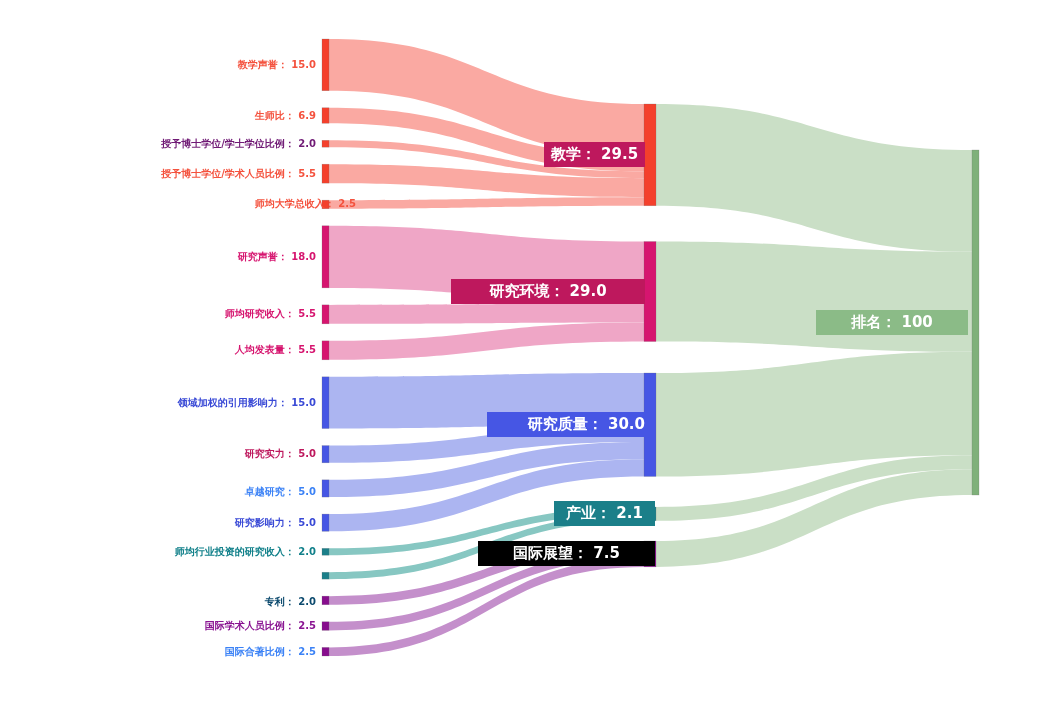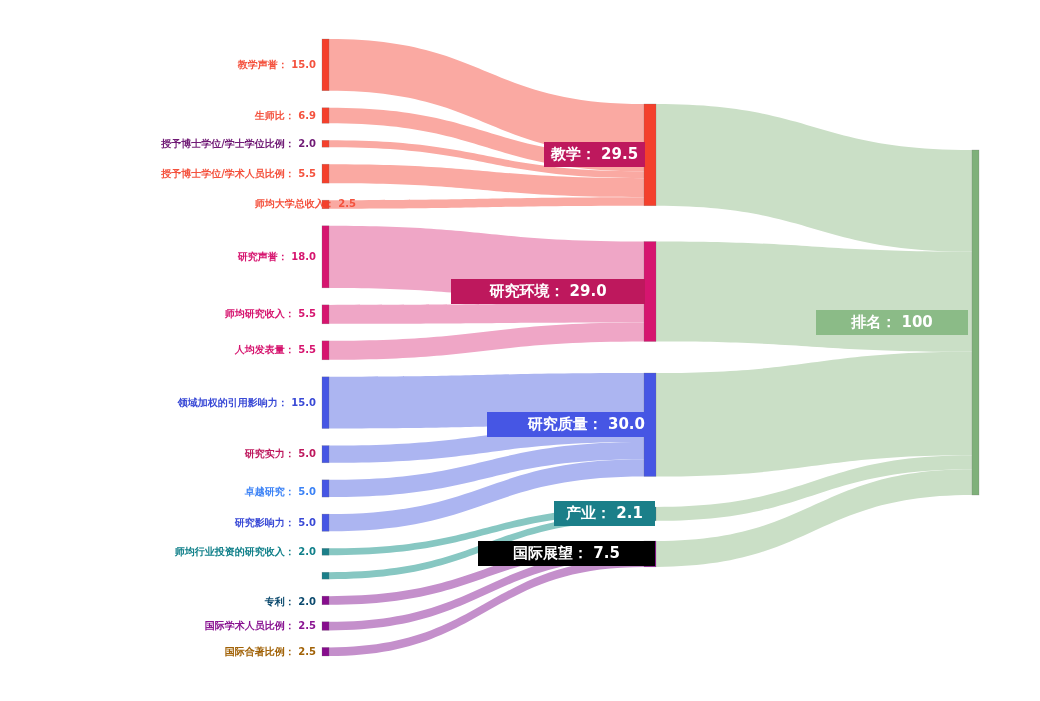--- a/index.html
+++ b/index.html
@@ -72,21 +72,21 @@
       <div class="lbl-left" style="top: 245.825px; color: rgb(214, 21, 111);">研究声誉：  18.0</div>
       <div class="lbl-left" style="top: 303.363px; color: rgb(214, 21, 111);">师均研究收入：  5.5</div>
       <div class="lbl-left" style="top: 339.337px; color: rgb(214, 21, 111);">人均发表量：  5.5</div>
       <div class="lbl-left" style="top: 391.7px; color: rgb(58, 74, 214);">领域加权的引用影响力：  15.0</div>
       <div class="lbl-left" style="top: 443.2px; color: #be185d;">研究实力：  5.0</div>
       <div class="lbl-left" style="top: 481px; color: #3b82f6;">卓越研究：  5.0</div>
       <div class="lbl-left" style="top: 511.7px; color: rgb(58, 74, 214);">研究影响力：  5.0</div>
       <div class="lbl-left" style="top: 540.775px; color: rgb(17, 128, 138);">师均行业投资的研究收入：  2.0</div>
       <div class="lbl-left" style="top: 564.675px; color: #0c4a6e; margin-top: 26px;">专利：  2.0</div>
       <div class="lbl-left" style="top: 615.062px; color: rgb(138, 21, 146);">国际学术人员比例：  2.5</div>
-      <div class="lbl-left" style="top: 640.688px; color: #a16207;">国际合著比例：  2.5</div>
+      <div class="lbl-left" style="top: 640.688px; color: #3b82f6;">国际合著比例：  2.5</div>
       <div class="lbl-box" style="left: 544px; width: 101px; top: 142.387px; background: #be185d;">教学：  29.5</div>
       <div class="lbl-box" style="left: 451px; width: 194px; top: 279.025px; background: #be185d;">研究环境：  29.0</div>
       <div class="lbl-box" style="left: 487px; width: 158px; top: 412.25px; background: rgb(70, 86, 228); text-align: right;">研究质量：  30.0</div>
       <div class="lbl-box" style="left: 554px; width: 101px; top: 501.4px; background: rgb(27, 127, 137);">产业：  2.1</div>
       <div class="lbl-box" style="left: 478px; width: 177px; top: 541.438px; background: #000000;">国际展望：  7.5</div>
       <div class="lbl-box" style="left: 816px; width: 152px; top: 310px; background: rgb(139, 187, 135);">排名：  100</div>
     </div>
 </div>
 
 </body></html>

